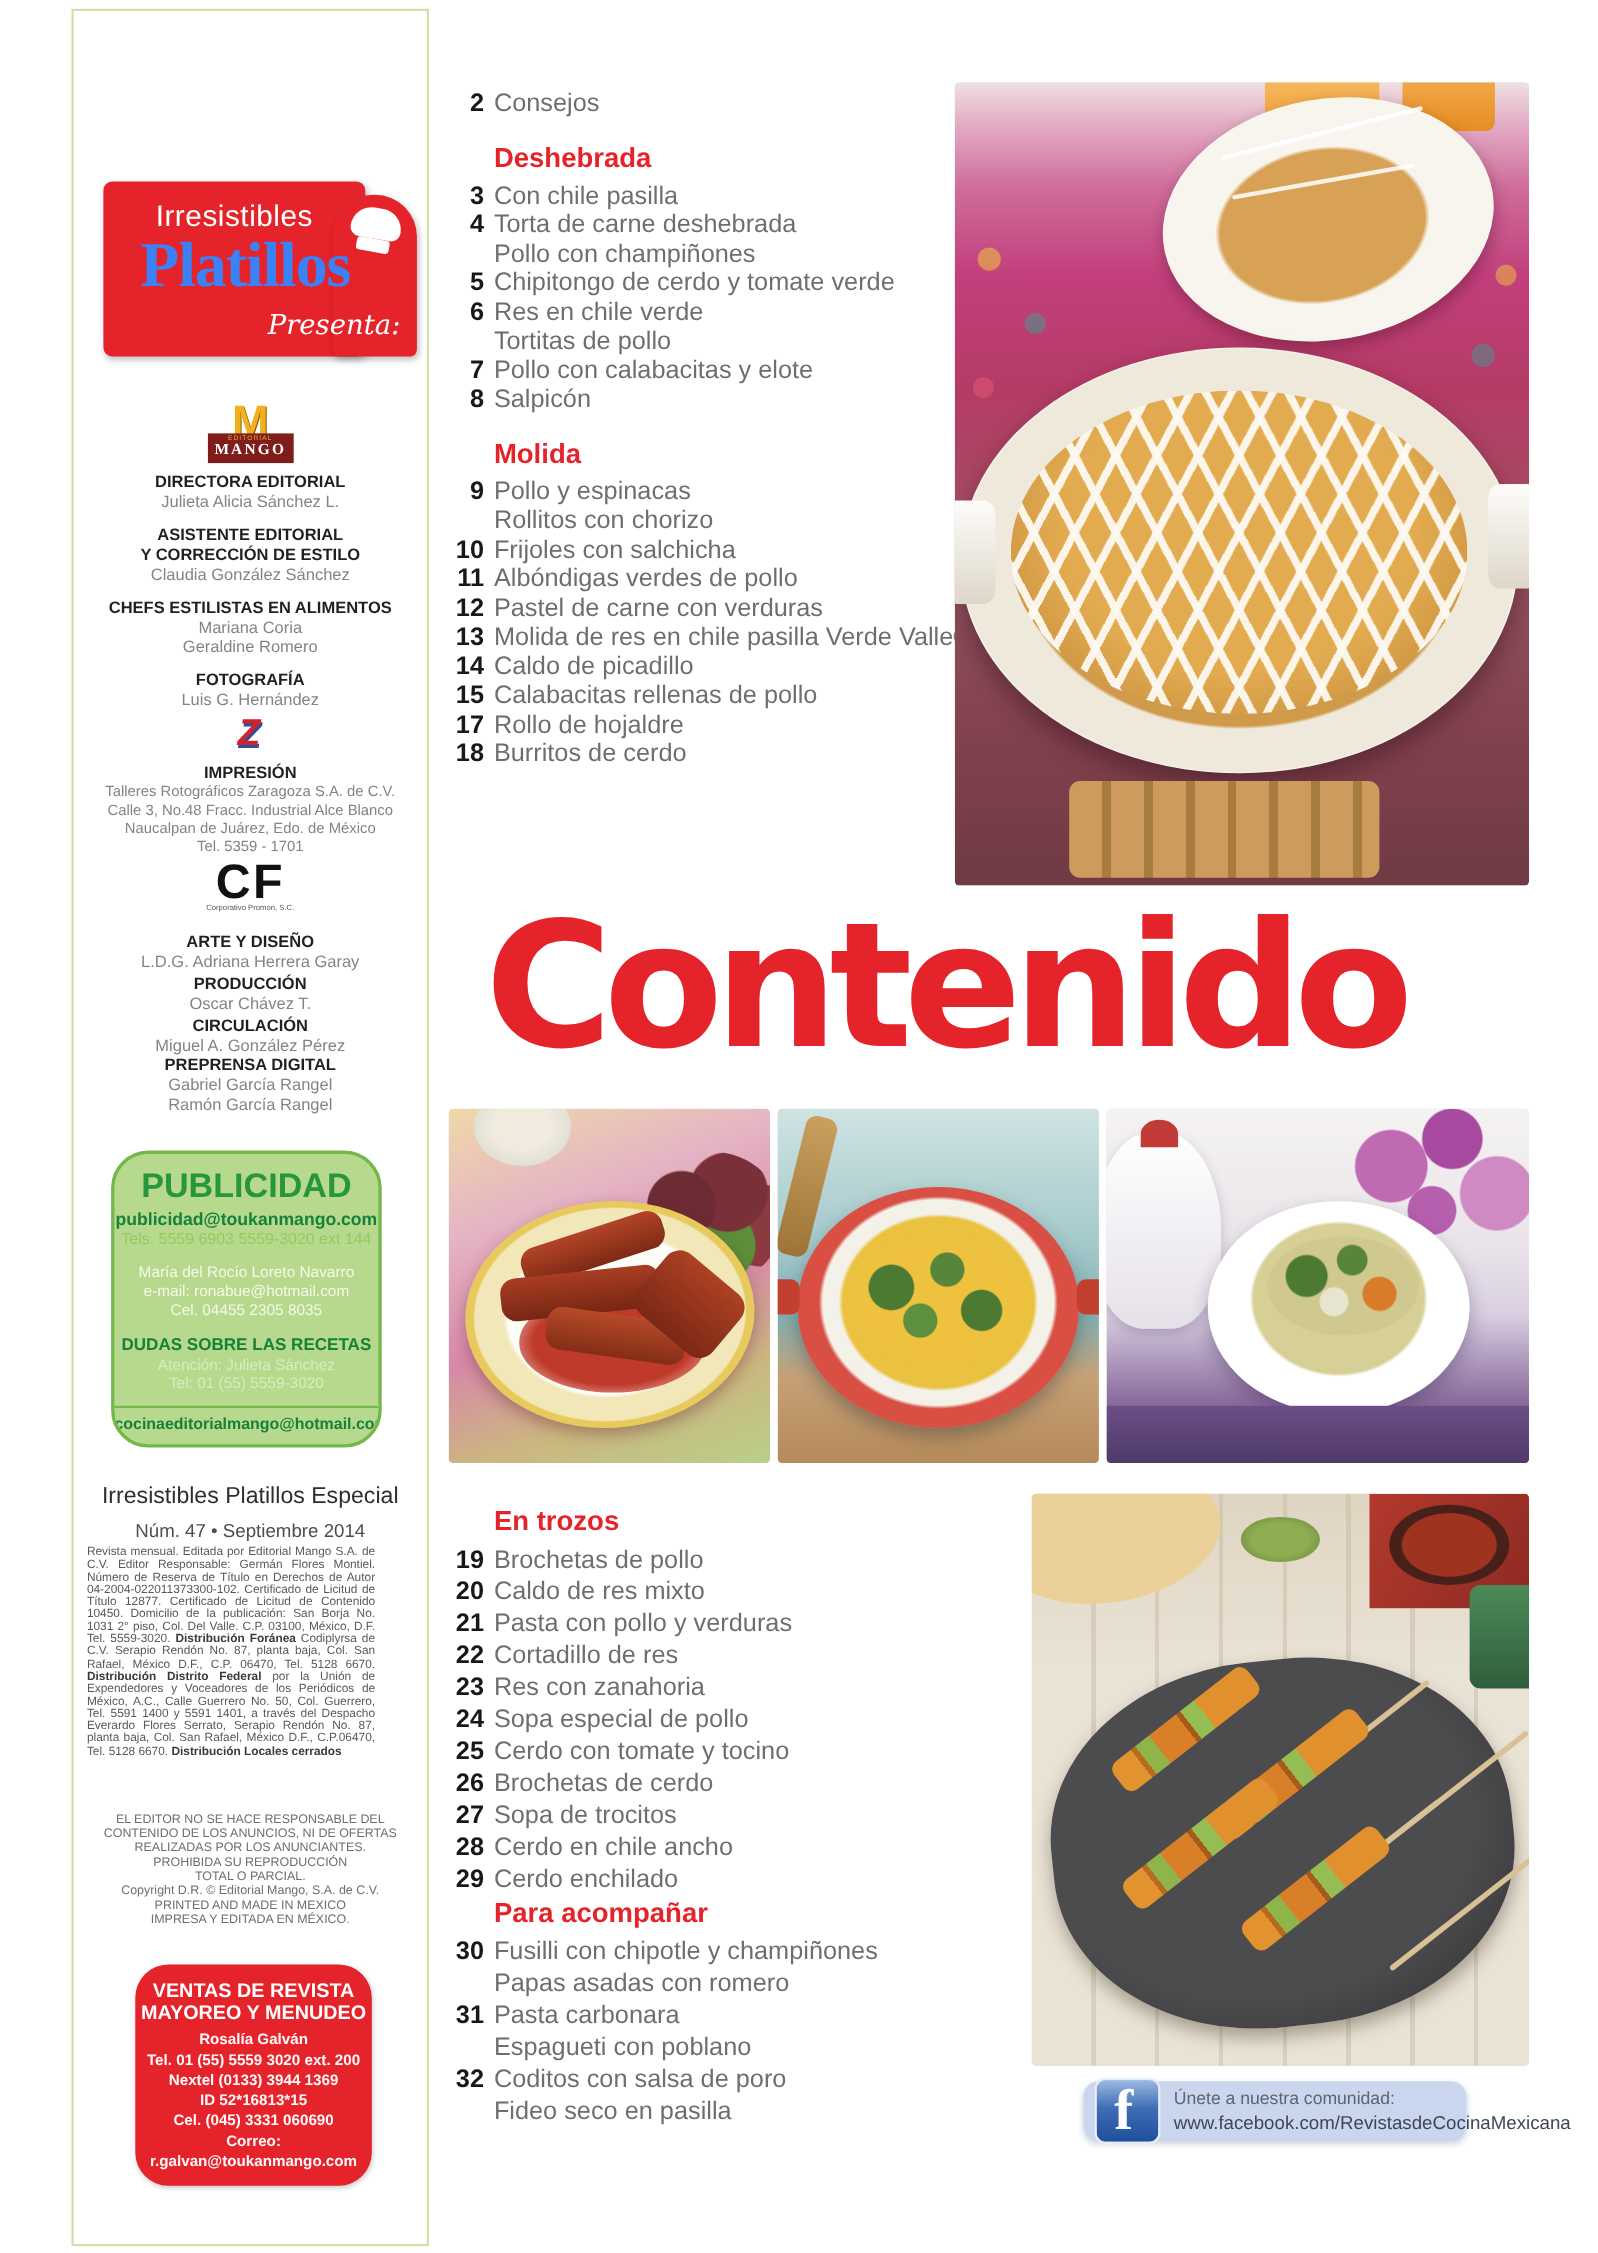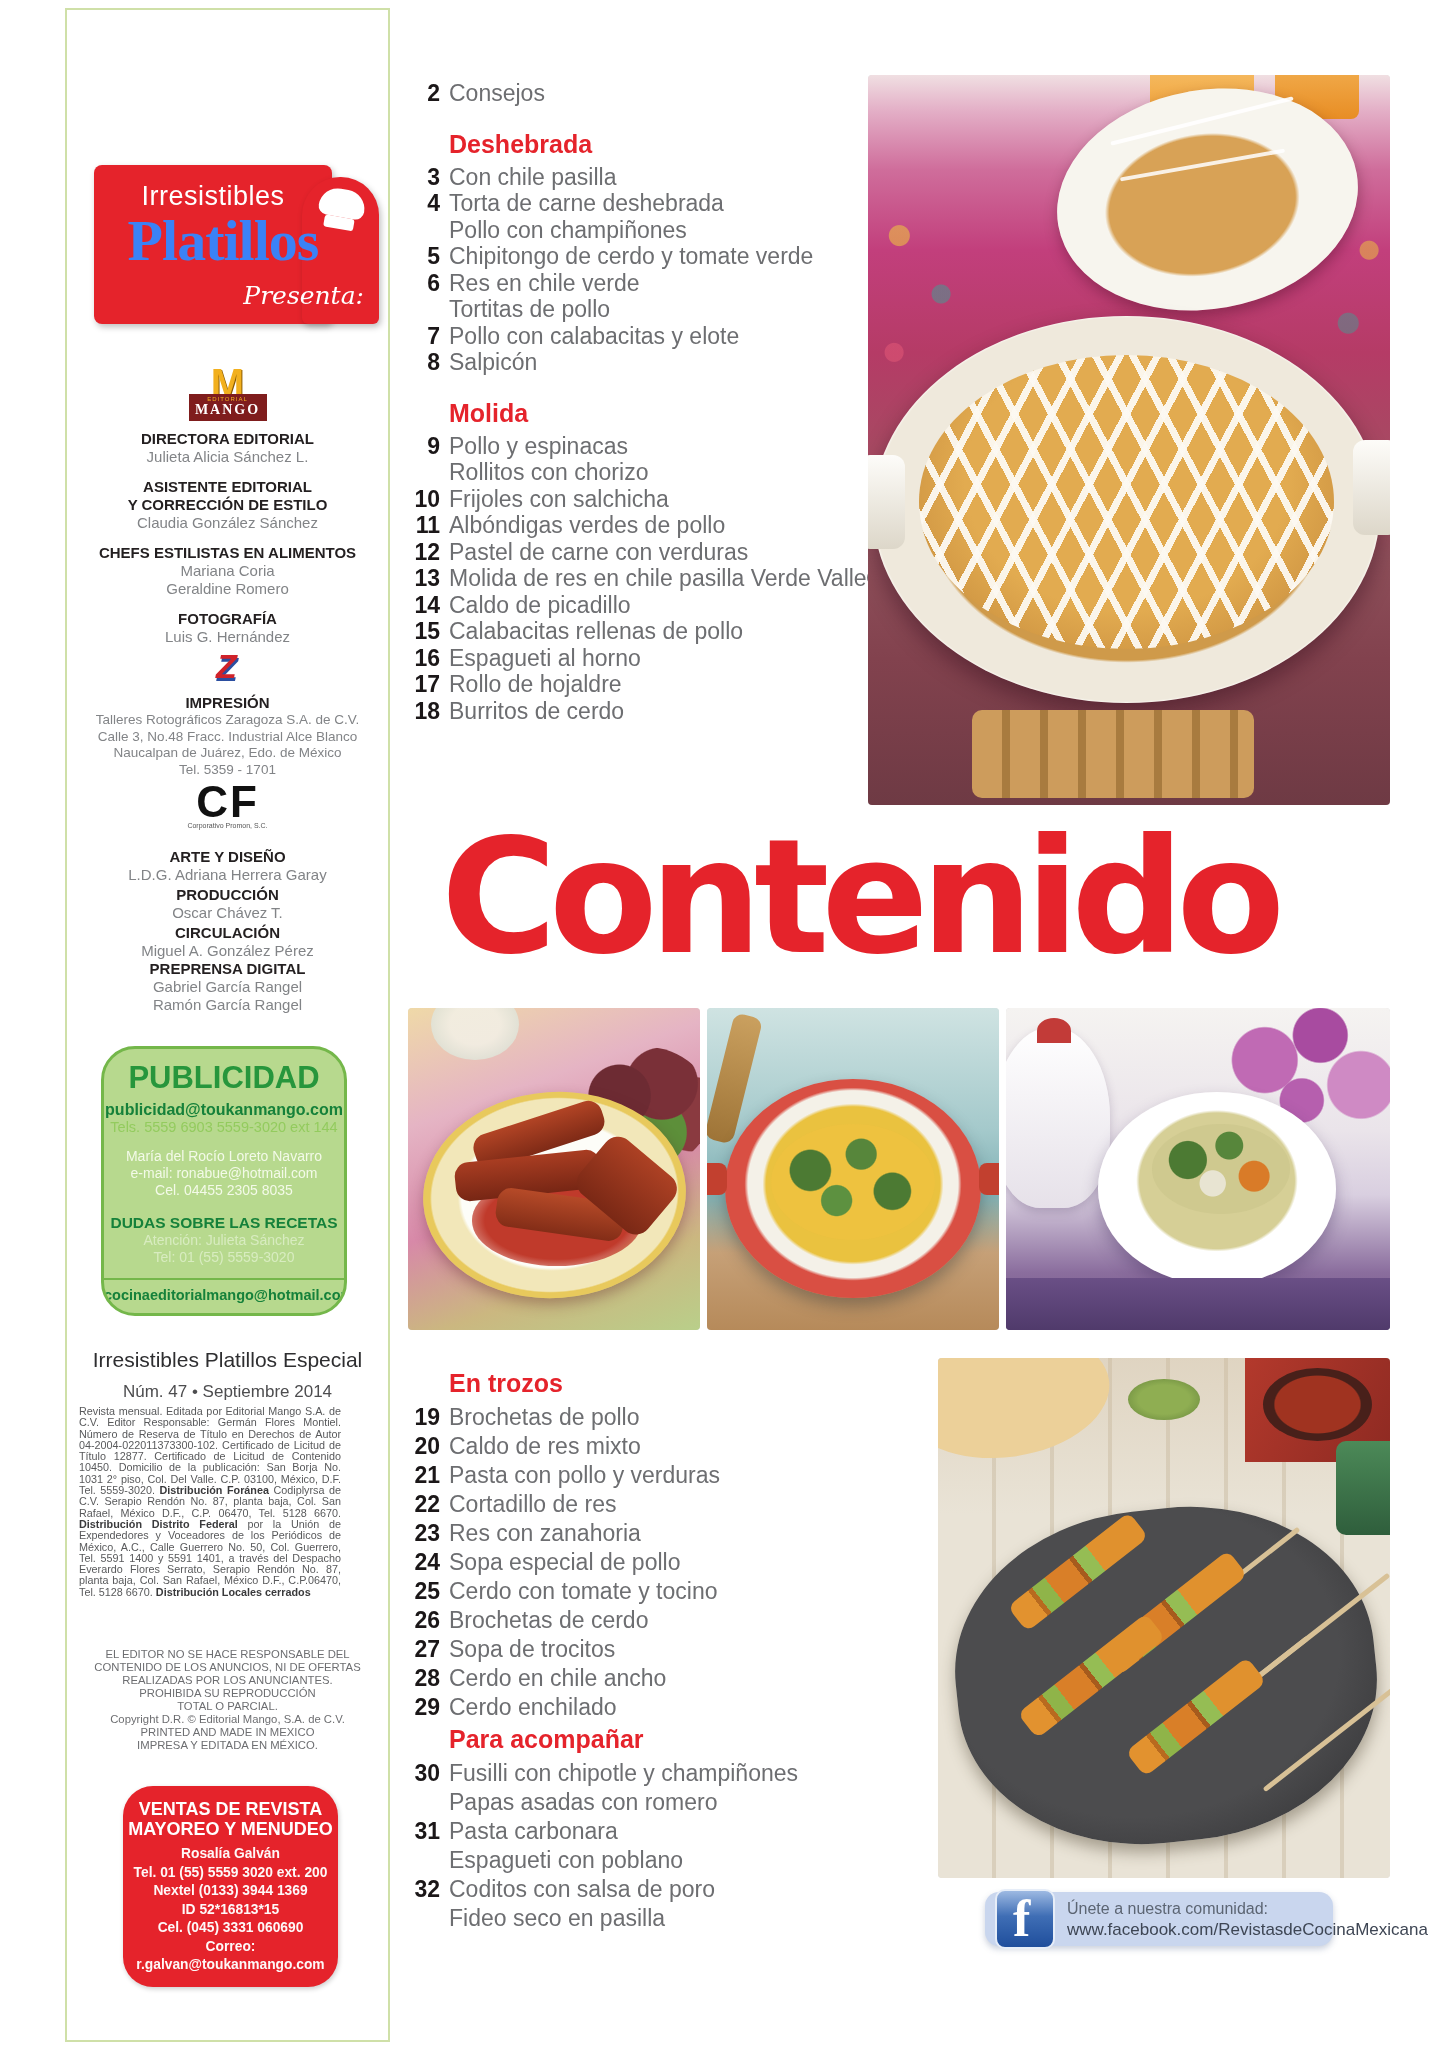--- a/index.html
+++ b/index.html
@@ -435,24 +435,20 @@
       </div>
       <div class="toc-row">
         <span class="toc-num">14</span>
         <span class="toc-label">Caldo de picadillo</span>
       </div>
       <div class="toc-row">
         <span class="toc-num">15</span>
         <span class="toc-label">Calabacitas rellenas de pollo</span>
       </div>
       <div class="toc-row">
-        <span class="toc-num">16</span>
-        <span class="toc-label">Espagueti al horno</span>
-      </div>
-      <div class="toc-row">
         <span class="toc-num">17</span>
         <span class="toc-label">Rollo de hojaldre</span>
       </div>
       <div class="toc-row">
         <span class="toc-num">18</span>
         <span class="toc-label">Burritos de cerdo</span>
       </div>
     </div>
 </div>
 

